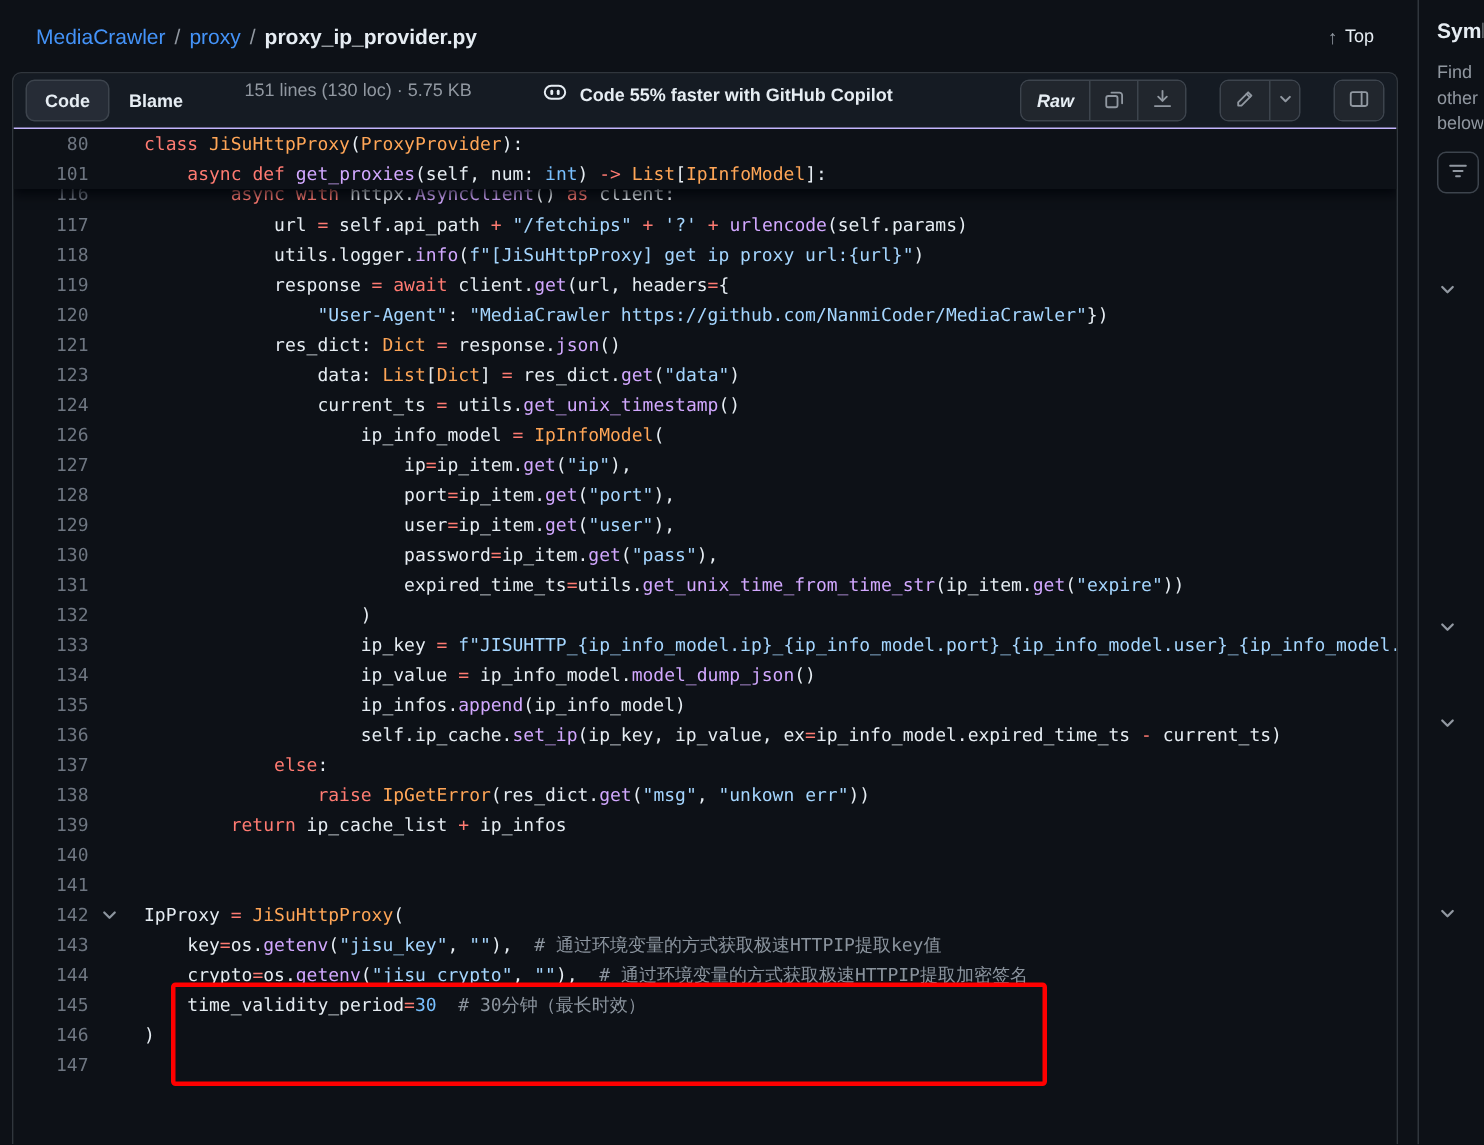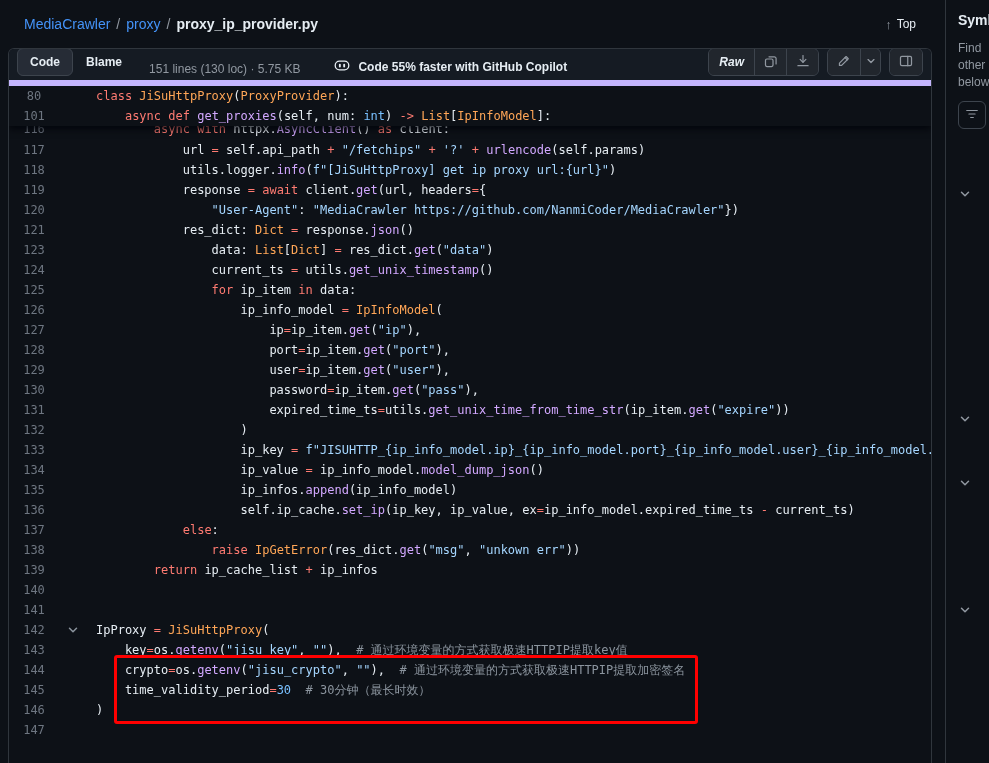--- a/index.html
+++ b/index.html
@@ -25,22 +25,22 @@
   .top-btn { display:flex; align-items:center; gap:5px; font-size:12px; color:#e6edf3; cursor:pointer; }
   .top-btn .up { color:#9198a1; font-size:13px; }
 
   
   .file-container {
     margin:0 12px 0 8px; height:715px;
     border:1px solid #30363d; border-bottom:none;
     border-radius:6px 6px 0 0; overflow:hidden; background:#0d1117;
   }
   .toolbar {
-    height:37px; background:#151b23; border-bottom:6px solid #c4b5fd;
-    display:flex; align-items:flex-end; padding:4px 8px; gap:8px;
+    height:37px; background:#151b23; border-bottom:1px solid #c4b5fd;
+    display:flex; align-items:flex-start; padding:4px 8px; gap:22px;
   }
   .seg { display:flex; align-items:center; }
   .seg-btn {
     height:28px; padding:0 12px; font-size:12px; font-weight:600;
     display:flex; align-items:center; color:#e6edf3; background:transparent;
     border:1px solid transparent; border-radius:6px; cursor:pointer;
     font-family:inherit;
   }
   .seg-btn.active { background:#262c36; border-color:#3d444d; }
   .meta { font-size:12px; color:#9198a1; margin-left:6px; white-space:nowrap; }
@@ -67,21 +67,21 @@
   .sticky-block {
     position:relative; z-index:2; background:#0d1117;
     box-shadow:0 3px 7px rgba(1,4,9,0.85);
   }
   .lines-block { position:relative; z-index:1; }
   .code-line { height:20px; overflow:hidden; }
   .code-line.partial { height:14px; }
   .code-line.partial .line-inner { transform:translateY(-7px); }
   .line-inner { display:flex; height:20px; }
   .ln {
-    flex:0 0 50px; text-align:center; color:#6e7681; font-size:12px; cursor:pointer;
+    flex:0 0 50px; text-align:right; color:#6e7681; font-size:12px; cursor:pointer;
   }
   .fold { flex:0 0 37px; display:flex; align-items:center; padding-left:8px; color:#8b949e; }
   .fold svg { display:block; }
   .lc { white-space:pre; flex:1 1 auto; overflow:hidden; }
 
   .tk-p { color:#e6edf3; }
   .tk-k { color:#ff7b72; }
   .tk-e { color:#d2a8ff; }
   .tk-v { color:#ffa657; }
   .tk-s { color:#a5d6ff; }
@@ -271,27 +271,20 @@
             </div>
             <div class="code-line">
               <div class="line-inner">
                 <span class="ln">124</span>
                 <span class="fold"></span>
                 <span class="lc"><span class="tk-p">                current_ts </span><span class="tk-k">=</span><span class="tk-p"> utils.</span><span class="tk-e">get_unix_timestamp</span><span class="tk-p">()</span></span>
               </div>
             </div>
             <div class="code-line">
               <div class="line-inner">
-                <span class="ln">125</span>
-                <span class="fold"></span>
-                <span class="lc"><span class="tk-p">                </span><span class="tk-k">for</span><span class="tk-p"> ip_item </span><span class="tk-k">in</span><span class="tk-p"> data:</span></span>
-              </div>
-            </div>
-            <div class="code-line">
-              <div class="line-inner">
                 <span class="ln">126</span>
                 <span class="fold"></span>
                 <span class="lc"><span class="tk-p">                    ip_info_model </span><span class="tk-k">=</span><span class="tk-p"> </span><span class="tk-v">IpInfoModel</span><span class="tk-p">(</span></span>
               </div>
             </div>
             <div class="code-line">
               <div class="line-inner">
                 <span class="ln">127</span>
                 <span class="fold"></span>
                 <span class="lc"><span class="tk-p">                        ip</span><span class="tk-k">=</span><span class="tk-p">ip_item.</span><span class="tk-e">get</span><span class="tk-p">(</span><span class="tk-s">"ip"</span><span class="tk-p">),</span></span>

